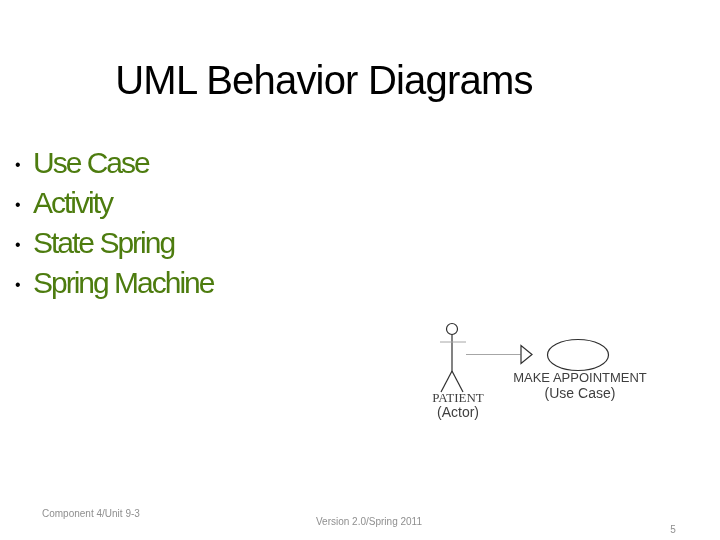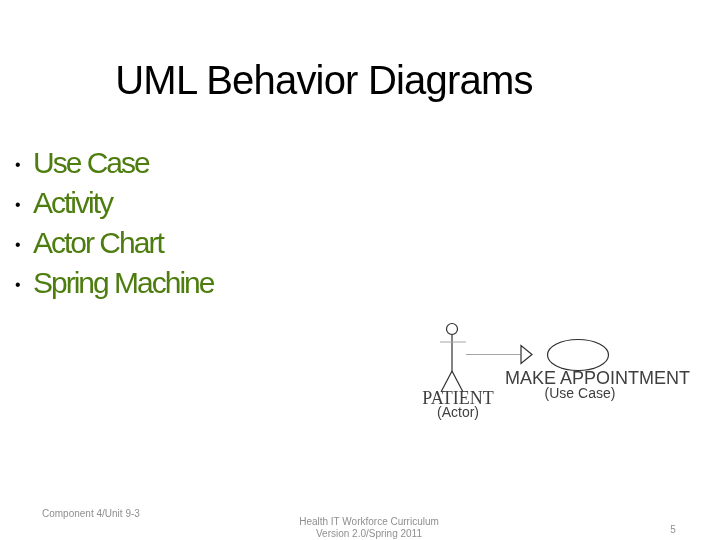--- a/index.html
+++ b/index.html
@@ -60,21 +60,21 @@
     position: absolute;
     left: 420px;
     top: 295px;
     width: 250px;
     height: 115px;
   }
   .diagram svg { position: absolute; left: 0; top: 0; }
 
   .dlabel {
     position: absolute;
-    font-size: 18px;
+    font-size: 13px;
     line-height: 14px;
     color: #3f3f3f;
     text-align: center;
     white-space: nowrap;
   }
   .dlabel.small { font-size: 14px; }
   .lbl-usecase-name { left: 85px;  top: 60px; width: 150px; }
   .lbl-usecase-type { left: 85px;  top: 75px; width: 150px; }
   .lbl-actor-name   { left: -12px; top: 80px; width: 100px; font-family: Liberation Serif, serif; }
   .lbl-actor-type   { left: -12px; top: 94px; width: 100px; }
@@ -120,21 +120,21 @@
     <li>
       <span class="marker">•</span>
       <span class="btext">Use Case</span>
     </li>
     <li>
       <span class="marker">•</span>
       <span class="btext">Activity</span>
     </li>
     <li>
       <span class="marker">•</span>
-      <span class="btext">Actor Chart</span>
+      <span class="btext">State Spring</span>
     </li>
     <li>
       <span class="marker">•</span>
       <span class="btext">Spring Machine</span>
     </li>
   </ul>
 
   <div class="diagram">
     <svg width="250" height="115" viewBox="0 0 250 115">
       <g stroke="#2f2f2f" fill="none" stroke-width="1.2">
@@ -151,19 +151,18 @@
 
     <div class="dlabel lbl-usecase-name">MAKE APPOINTMENT</div>
     <div class="dlabel small lbl-usecase-type">(Use Case)</div>
     <div class="dlabel lbl-actor-name">PATIENT</div>
     <div class="dlabel small lbl-actor-type">(Actor)</div>
   </div>
 
   <div class="footer-left">Component 4/Unit 9-3</div>
 
   <div class="footer-center">
-    <div>Health IT Workforce Curriculum</div>
     <div>Version 2.0/Spring 2011</div>
   </div>
 
   <div class="footer-page">5</div>
 
 </div>
 
 </body></html>

